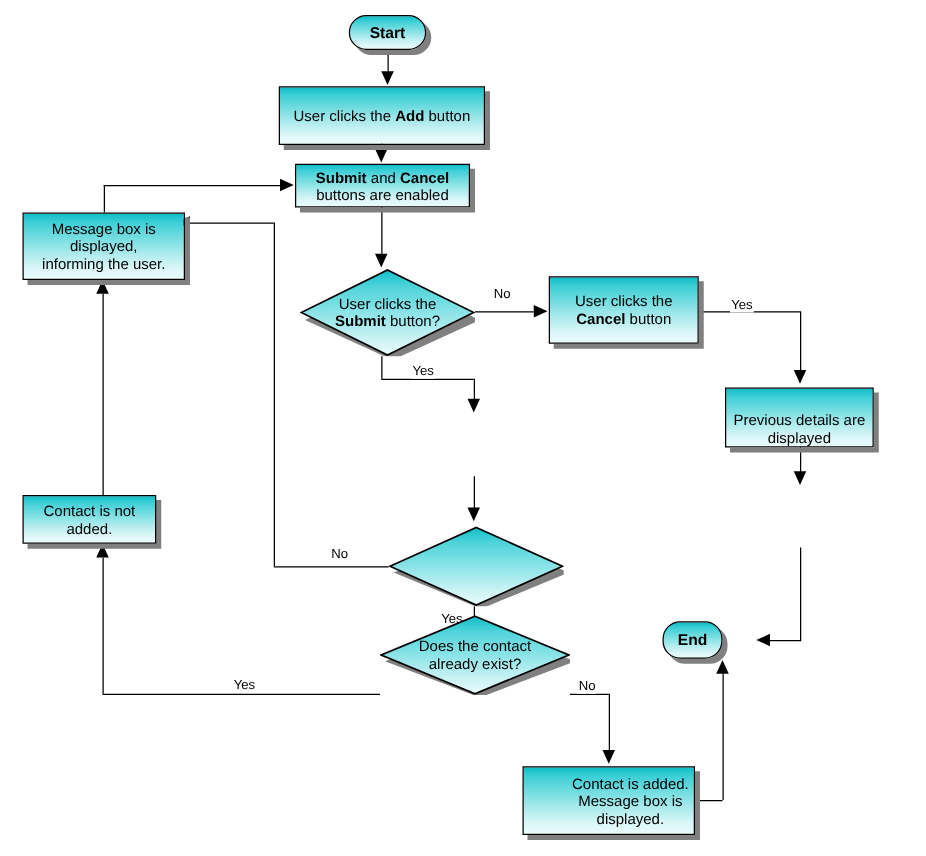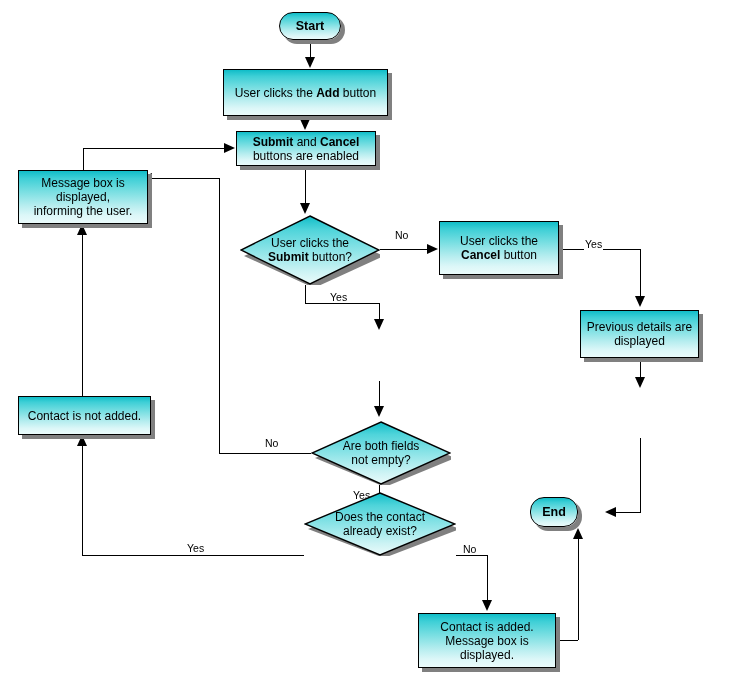--- a/index.html
+++ b/index.html
@@ -212,41 +212,40 @@
       <polygon points="74,9 144,41 74,73 4,41" fill="#808080"></polygon>
       <polygon points="70,1 139,35 70,69 1,35" fill="url(#g1)" stroke="#000000" stroke-width="1.4"></polygon>
     </svg>
     <span class="lbl">User clicks the<br><b>Submit</b> button?</span>
   </div>
 
   <div class="node proc" style="left:439px; top:221px; width:120px; height:54px;">
     <span class="lbl">User clicks the<br><b>Cancel</b> button</span>
   </div>
 
-  <div class="node proc" style="left:580px; top:310px; width:119px; height:48px;">
+  <div class="node proc" style="left:580px; top:310px; width:119px; height:48px;align-items:flex-end;">
     <span class="lbl">Previous details are<br>displayed</span>
   </div>
 
 
 
   <div class="node dec" style="left:311px; top:421px; width:140px; height:64px;">
     <svg class="dshape" viewBox="0 0 140 64" preserveAspectRatio="none">
       <defs>
         <linearGradient id="g2" x1="0" y1="0" x2="0" y2="1">
           <stop offset="0%" stop-color="#10bdc8"></stop>
           <stop offset="20%" stop-color="#4fd4da"></stop>
           <stop offset="55%" stop-color="#95e6e9"></stop>
           <stop offset="82%" stop-color="#cdf3f4"></stop>
           <stop offset="100%" stop-color="#eafbfb"></stop>
         </linearGradient>
       </defs>
       <polygon points="74,8 144,37 74,66 4,37" fill="#808080"></polygon>
       <polygon points="70,1 139,32 70,63 1,32" fill="url(#g2)" stroke="#000000" stroke-width="1.4"></polygon>
     </svg>
-    <span class="lbl">Are both fields<br>not empty?</span>
   </div>
 
   <div class="node dec" style="left:304px; top:492px; width:152px; height:64px;">
     <svg class="dshape" viewBox="0 0 152 64" preserveAspectRatio="none">
       <defs>
         <linearGradient id="g3" x1="0" y1="0" x2="0" y2="1">
           <stop offset="0%" stop-color="#10bdc8"></stop>
           <stop offset="20%" stop-color="#4fd4da"></stop>
           <stop offset="55%" stop-color="#95e6e9"></stop>
           <stop offset="82%" stop-color="#cdf3f4"></stop>
@@ -256,25 +255,25 @@
       <polygon points="80,8 156,37 80,66 4,37" fill="#808080"></polygon>
       <polygon points="76,1 151,32 76,63 1,32" fill="url(#g3)" stroke="#000000" stroke-width="1.4"></polygon>
     </svg>
     <span class="lbl">Does the contact<br>already exist?</span>
   </div>
 
   <div class="node proc" style="left:18px; top:170px; width:130px; height:54px;">
     <span class="lbl">Message box is<br>displayed,<br>informing the user.</span>
   </div>
 
-  <div class="node proc" style="left:18px; top:396px; width:133px; height:39px;">
+  <div class="node proc" style="left:18px; top:396px; width:107px; height:39px;">
     <span class="lbl">Contact is not added.</span>
   </div>
 
-  <div class="node proc" style="left:418px; top:613px; width:138px; height:55px;">
+  <div class="node proc" style="left:418px; top:613px; width:138px; height:55px;justify-content:flex-end;">
     <span class="lbl">Contact is added.<br>Message box is<br>displayed.</span>
   </div>
 
   <div class="node term" style="left:530px; top:497px; width:48px; height:30px;">
     <span class="lbl">End</span>
   </div>
 
   <span class="elabel" style="left:394px; top:229px;">No</span>
   <span class="elabel" style="left:329px; top:291px;">Yes</span>
   <span class="elabel" style="left:584px; top:238px;">Yes</span>

